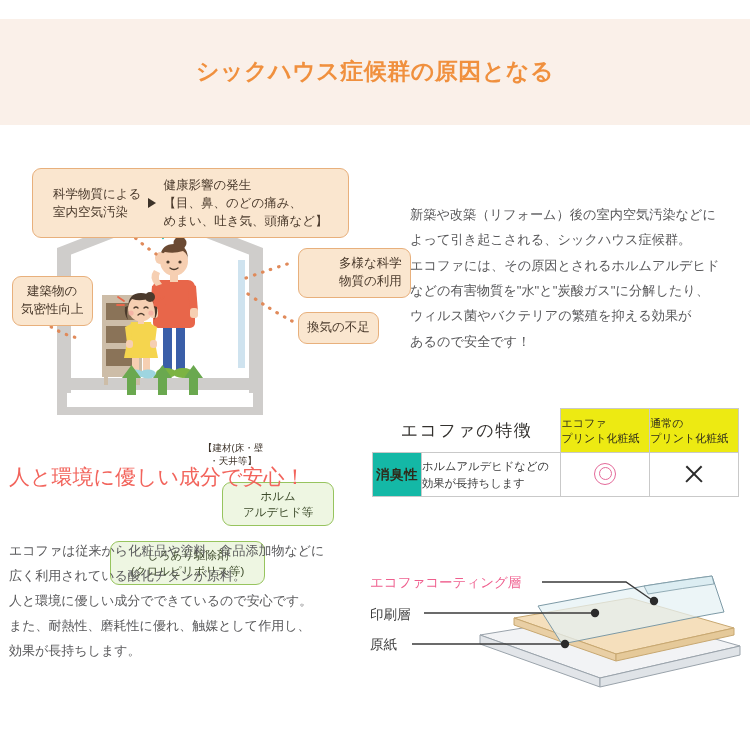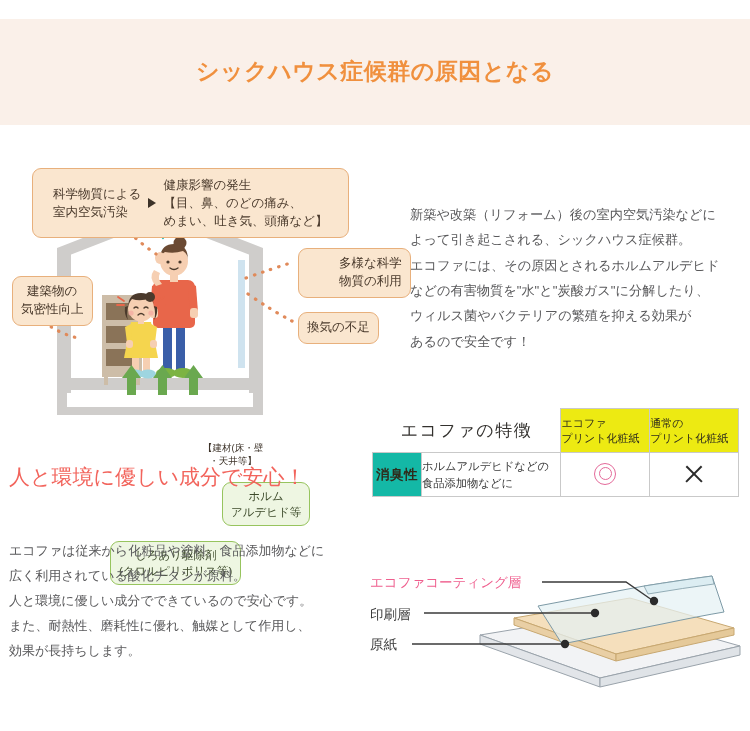--- a/index.html
+++ b/index.html
@@ -59,21 +59,21 @@
   .co-r2    { left: 298px; top: 152px; text-align: left; }
 
   .green-box {
     position: absolute;
     background: #eef6e2;
     border: 1.6px solid #97c45e;
     border-radius: 9px;
     color: #3c4a2a;
     font-size: 11.5px;
     line-height: 1.4;
-    padding: 5px 8px;
+    padding: 5px 20px;
     text-align: center;
     white-space: nowrap;
   }
   .gb-holm { left: 222px; top: 322px; }
   .gb-shiro { left: 110px; top: 381px; }
 
   .bld-label {
     position: absolute; left: 203px; top: 282px;
     font-size: 9.5px; color: #3c3228; line-height: 1.35; text-align: center;
   }
@@ -346,21 +346,21 @@
       </th>
       <th class="ft-head">
         <div>通常の</div>
         <div>プリント化粧紙</div>
       </th>
     </tr>
     <tr>
       <td class="ft-rowlabel">消臭性</td>
       <td class="ft-desc">
         <div>ホルムアルデヒドなどの</div>
-        <div>食品添加物などに</div>
+        <div>効果が長持ちします</div>
       </td>
       <td class="ft-mark">
         <span class="mk-circle"></span>
       </td>
       <td class="ft-mark">
         <span class="mk-x"></span>
       </td>
     </tr>
   </tbody>
     </table>

